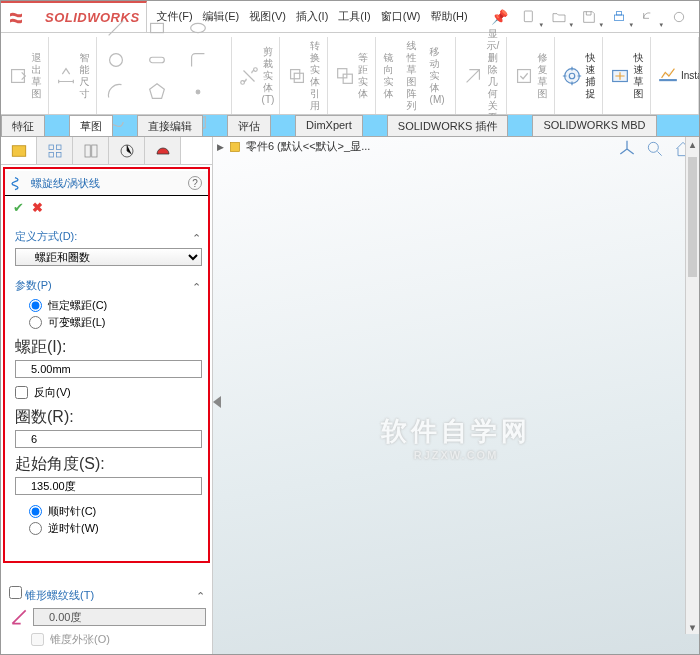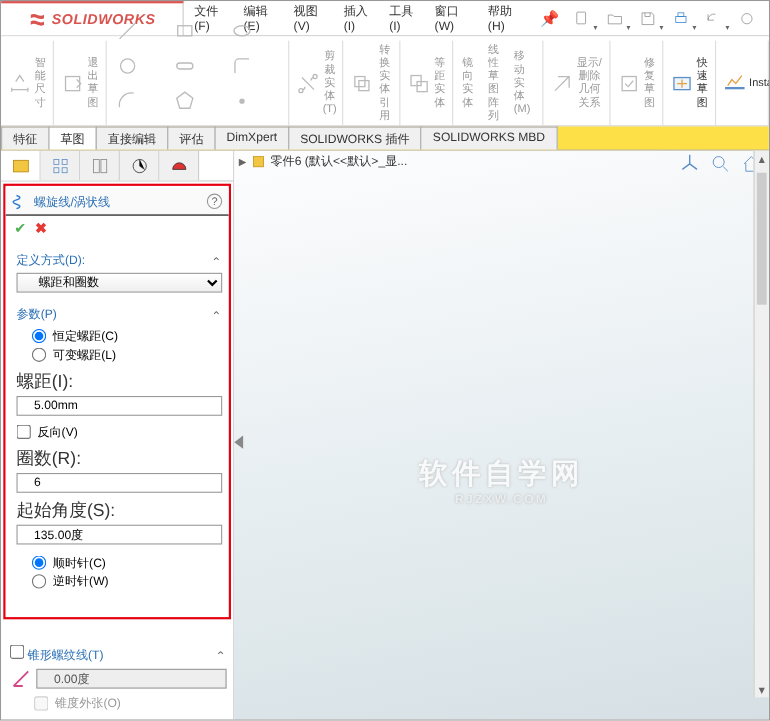--- a/index.html
+++ b/index.html
@@ -1,19 +1,19 @@
 <!DOCTYPE html>
 <html><head>
 <meta charset="utf-8">
 <style>
   * { box-sizing: border-box; margin: 0; padding: 0; font-family: "Microsoft YaHei", Arial, sans-serif; }
   body { width: 700px; height: 655px; background: #f5f5f5; font-size: 11px; overflow: hidden; position: relative; border: 1px solid #999; }
 
   .menubar { display: flex; align-items: center; height: 32px; background: #fff; border-bottom: 1px solid #ccc; }
-  .logo { display: flex; align-items: center; padding: 0 24px; height: 100%; background: #fff; border-top: 2px solid #d9534f; border-right: 1px solid #ccc; }
+  .logo { display: flex; align-items: center; padding: 0 6px; height: 100%; background: #fff; border-top: 2px solid #d9534f; border-right: 1px solid #ccc; gap: 16px; }
   .logo svg { width: 18px; height: 18px; margin-right: 4px; }
   .logo span { color: #d9534f; font-weight: bold; font-size: 13px; font-style: italic; letter-spacing: .5px; }
   .menus { display: flex; gap: 2px; padding-left: 6px; flex: 1; }
   .menus span { padding: 4px 4px; cursor: pointer; font-size: 11px; color:#333;}
   .qat { display:flex; gap:6px; padding-right:8px; align-items:center;}
   .qat .qbtn { width: 24px; height:24px; display:flex; align-items:center; justify-content:center; color:#888; position:relative;}
   .qat .qbtn .dd { position:absolute; right:-2px; bottom:0; font-size:7px; color:#666;}
   .pin { color:#2a7dd1; font-size:14px; padding:0 8px;}
 
   .ribbon { height: 82px; background: #fff; border-bottom: 1px solid #ccc; display:flex; padding-top:4px; }
@@ -21,21 +21,21 @@
   .rgroup .ricons { display:flex; gap:6px; flex-wrap:wrap; }
   .ricon { width: 26px; height: 26px; display:flex; align-items:center; justify-content:center; color:#bbb;}
   .ricon svg { width: 22px; height:22px; stroke:#bbb; fill:none; stroke-width:1.3;}
   .rlabel { font-size: 10px; color:#999; text-align:center; line-height:12px;}
   .rgroup.big { min-width:48px; }
   .rgroup.big .ricon { width:32px; height:32px; }
   .rgroup.active .ricon svg { stroke:#5c8fc7; fill:#eef4fb; }
   .rgroup.active .rlabel { color:#333; }
   .ribbon-color svg { stroke:#5c8fc7; }
 
-  .tabs { display:flex; height:22px; background:#fde047; border-bottom:1px solid #aaa; font-size:11px;}
+  .tabs { display:flex; height:22px; background:#7dd3fc; border-bottom:1px solid #aaa; font-size:11px;gap:25px;}
   .tab { padding:3px 10px; border:1px solid #aaa; border-bottom:none; background:#f0f0f0; margin-right:-1px; cursor:pointer; color:#333;}
   .tab.active { background:#fff; }
 
   .workspace { display:flex; height: calc(100% - 32px - 82px - 22px); }
   .panel { width: 212px; background:#fff; border-right:1px solid #ccc; overflow:hidden; display:flex; flex-direction:column;}
   .panel-tabs { display:flex; height:28px; border-bottom:1px solid #ccc; }
   .ptab { width: 36px; display:flex; align-items:center; justify-content:center; border-right:1px solid #ccc; background:#f0f0f0; cursor:pointer;}
   .ptab.active { background:#fff;}
   .ptab svg { width:18px; height:18px;}
   
@@ -132,33 +132,33 @@
           <circle cx="12" cy="12" r="7" fill="none" stroke="#888"></circle>
         </svg>
       </div>
   </div>
 </div>
 
 <div class="ribbon">
   <div class="rgroup big">
     <div class="ricon">
         <svg viewBox="0 0 24 24">
-          <path d="M4 18h16M4 16v4M20 16v4M8 10l4-6 4 6"></path>
-        </svg>
-      </div>
-    <div class="rlabel">智能尺寸</div>
-  </div>
-  <div class="rgroup big">
-    <div class="ricon">
-        <svg viewBox="0 0 24 24">
           <rect x="5" y="5" width="14" height="14"></rect>
           <path d="M16 8l4 4-4 4"></path>
         </svg>
       </div>
     <div class="rlabel">退出草图</div>
+  </div>
+  <div class="rgroup big">
+    <div class="ricon">
+        <svg viewBox="0 0 24 24">
+          <path d="M4 18h16M4 16v4M20 16v4M8 10l4-6 4 6"></path>
+        </svg>
+      </div>
+    <div class="rlabel">智能尺寸</div>
   </div>
   <div class="rgroup" style="min-width:110px">
     <div class="ricons">
       <div class="ricon">
           <svg viewBox="0 0 24 24">
             <path d="M4 20L20 4"></path>
           </svg>
         </div>
       <div class="ricon">
           <svg viewBox="0 0 24 24">
@@ -263,20 +263,30 @@
     <div class="rlabel">显示/删除几何关系</div>
   </div>
   <div class="rgroup big">
     <div class="ricon">
         <svg viewBox="0 0 24 24">
           <rect x="5" y="5" width="14" height="14"></rect>
           <path d="M8 12l3 3 5-6"></path>
         </svg>
       </div>
     <div class="rlabel">修复草图</div>
+  </div>
+  <div class="rgroup big active">
+    <div class="ricon ribbon-color">
+        <svg viewBox="0 0 24 24">
+          <circle cx="12" cy="12" r="8"></circle>
+          <circle cx="12" cy="12" r="3"></circle>
+          <path d="M12 2v4M12 18v4M2 12h4M18 12h4"></path>
+        </svg>
+      </div>
+    <div class="rlabel">快速捕捉</div>
   </div>
   <div class="rgroup big active">
     <div class="ricon ribbon-color">
         <svg viewBox="0 0 24 24">
           <rect x="4" y="6" width="16" height="12"></rect>
           <path d="M7 12h10M12 8v8" stroke="#e6a23c"></path>
         </svg>
       </div>
     <div class="rlabel">快速草图</div>
   </div>

